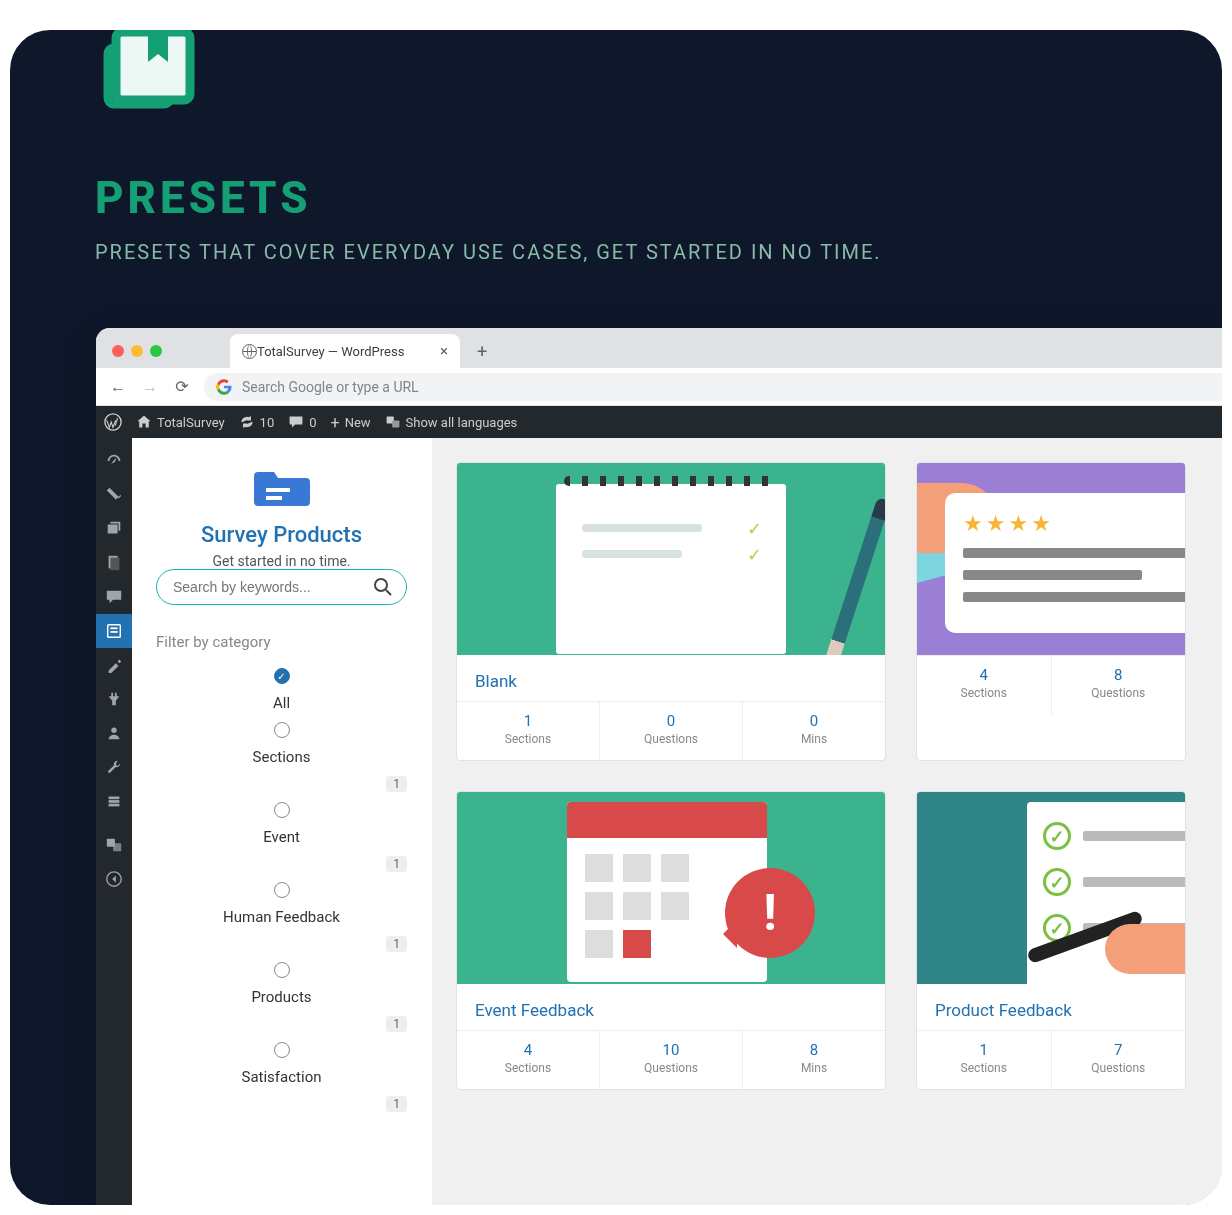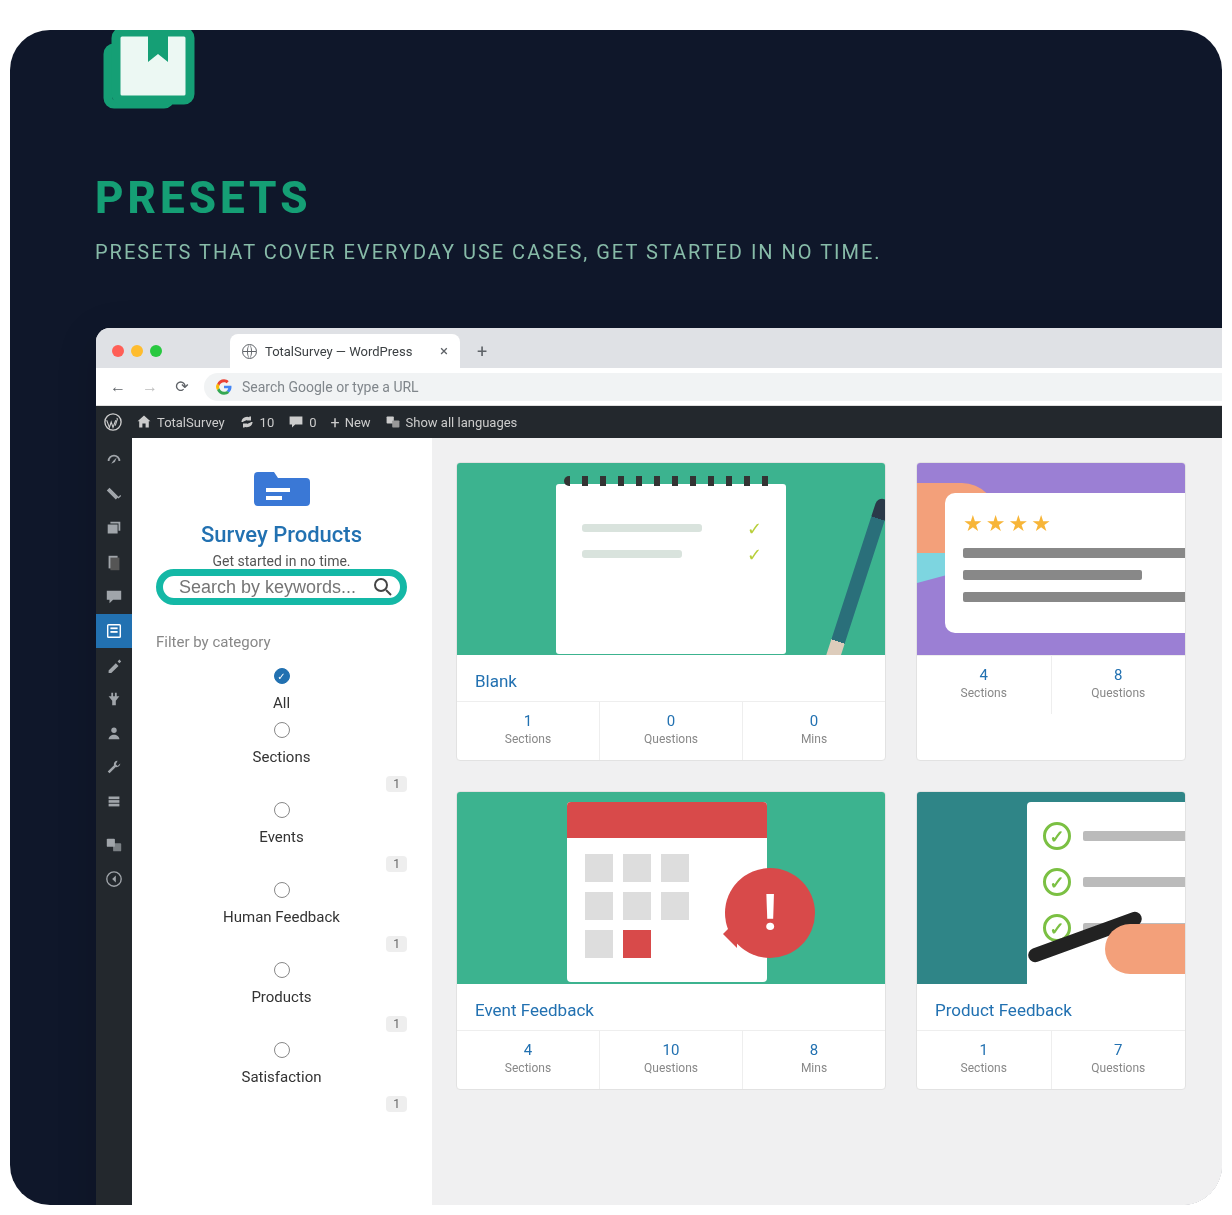--- a/index.html
+++ b/index.html
@@ -11,21 +11,21 @@
 .hero-title { position: absolute; left: 85px; top: 142px; font-size: 44px; font-weight: 800; letter-spacing: 4px; color: #159f75; }
 .hero-sub   { position: absolute; left: 85px; top: 210px; font-size: 20px; letter-spacing: 2px; color: #87bba8; font-weight: 400; }
 
 
 .browser { position: absolute; left: 86px; top: 298px; right: -200px; height: 900px; background: #fff; border-radius: 14px 0 0 0; box-shadow: 0 10px 40px rgba(0,0,0,.15); overflow: hidden; }
 
 .tabbar { height: 40px; background: #dfe1e5; display: flex; align-items: flex-end; padding: 6px 16px 0; gap: 8px; }
 .dots { display: flex; gap: 7px; align-self: center; margin-right: 60px; }
 .dot { width: 12px; height: 12px; border-radius: 50%; }
 .dot.r{background:#ff5f57;} .dot.y{background:#febc2e;} .dot.g{background:#28c840;}
-.tab { background: #fff; border-radius: 8px 8px 0 0; height: 34px; padding: 0 12px; display: flex; align-items: center; gap: 8px; font-size: 13px; color: #3c4043; min-width: 230px; }
+.tab { background: #fff; border-radius: 8px 8px 0 0; height: 34px; padding: 0 12px; display: flex; align-items: center; gap: 0; font-size: 13px; color: #3c4043; min-width: 230px; }
 .tab .globe { width: 15px; height: 15px; border: 1.4px solid #5f6368; border-radius: 50%; position: relative; }
 .tab .globe::before { content:""; position:absolute; inset:0; border-left:1.2px solid #5f6368; border-right:1.2px solid #5f6368; border-radius:50%; left:4px; right:4px; }
 .tab .globe::after { content:""; position:absolute; left:0; right:0; top:50%; border-top:1.2px solid #5f6368; }
 .tab .x { margin-left: auto; color:#5f6368; font-size: 15px; line-height:1; }
 .newtab { color:#5f6368; width:28px; text-align:center; font-size:18px; align-self:center; }
 
 .urlbar { height: 38px; background:#fff; display:flex; align-items:center; padding:0 12px; gap:12px; border-bottom:1px solid #e0e0e0; }
 .nav-ico { color:#5f6368; font-size:16px; width:20px; text-align:center; }
 .nav-ico.dis { color:#bdbdbd; }
 .omnibox { flex:1; height:28px; border-radius:14px; background:#f1f3f4; display:flex; align-items:center; padding:0 12px; gap:10px; color:#80868b; font-size:14px; }
@@ -39,21 +39,21 @@
 .wp-side { width:36px; background:#23282d; display:flex; flex-direction:column; align-items:center; padding-top:6px; gap:0; }
 .wp-side .mi { width:36px; height:34px; display:flex; align-items:center; justify-content:center; color:#a0a5aa; }
 .wp-side .mi.active { background:#2271b1; color:#fff; position:relative; }
 .wp-side .mi.active::after { content:""; position:absolute; right:-6px; top:50%; transform:translateY(-50%); border:6px solid transparent; border-left-color:#2271b1; }
 
 .content { flex:1; background:#fff; display:flex; }
 .presets-side { width:300px; border-right:1px solid transparent; padding:28px 24px; }
 .folder-ico { display:block; margin:0 auto 12px; }
 .presets-h { text-align:center; color:#2271b1; font-size:22px; font-weight:500; margin-bottom:6px; }
 .presets-sub { text-align:center; color:#555; font-size:14px; }
-.searchbox { width:100%; height:36px; border:7px solid #14b8a6; border-radius:18px; padding:0 40px 0 16px; font-size:18px; color:#888; position:relative; }
+.searchbox { width:100%; height:36px; border:1px solid #14b8a6; border-radius:18px; padding:0 40px 0 16px; font-size:14px; color:#888; position:relative; }
 .searchwrap { position:relative; margin-bottom:28px; }
 .searchwrap .sico { position:absolute; right:14px; top:8px; color:#555; }
 .cat-h { color:#888; font-size:15px; margin-bottom:12px; }
 .cat-item { display:flex; align-items:center; gap:10px; padding:5px 0; font-size:15px; color:#333;flex-direction:column; }
 .cat-item .radio { width:16px; height:16px; border:1.6px solid #888; border-radius:50%; flex-shrink:0; }
 .cat-item.sel .radio { border-color:#2271b1; background:#2271b1; box-shadow:inset 0 0 0 3px #2271b1; position:relative; }
 .cat-item.sel .radio::after { content:"✓"; color:#fff; font-size:10px; position:absolute; inset:0; display:flex; align-items:center; justify-content:center; }
 .cat-item .badge { margin-left:auto; background:#eee; color:#666; font-size:12px; border-radius:4px; padding:1px 7px; }
 
 .gallery { flex:1; background:#f0f0f1; padding:24px 0 24px 24px; overflow:hidden; }
@@ -283,21 +283,21 @@
                 <span class="radio"></span>
                 <span>All</span>
               </div>
               <div class="cat-item">
                 <span class="radio"></span>
                 <span>Sections</span>
                 <span class="badge">1</span>
               </div>
               <div class="cat-item">
                 <span class="radio"></span>
-                <span>Events</span>
+                <span>Event</span>
                 <span class="badge">1</span>
               </div>
               <div class="cat-item">
                 <span class="radio"></span>
                 <span>Human Feedback</span>
                 <span class="badge">1</span>
               </div>
               <div class="cat-item">
                 <span class="radio"></span>
                 <span>Products</span>

